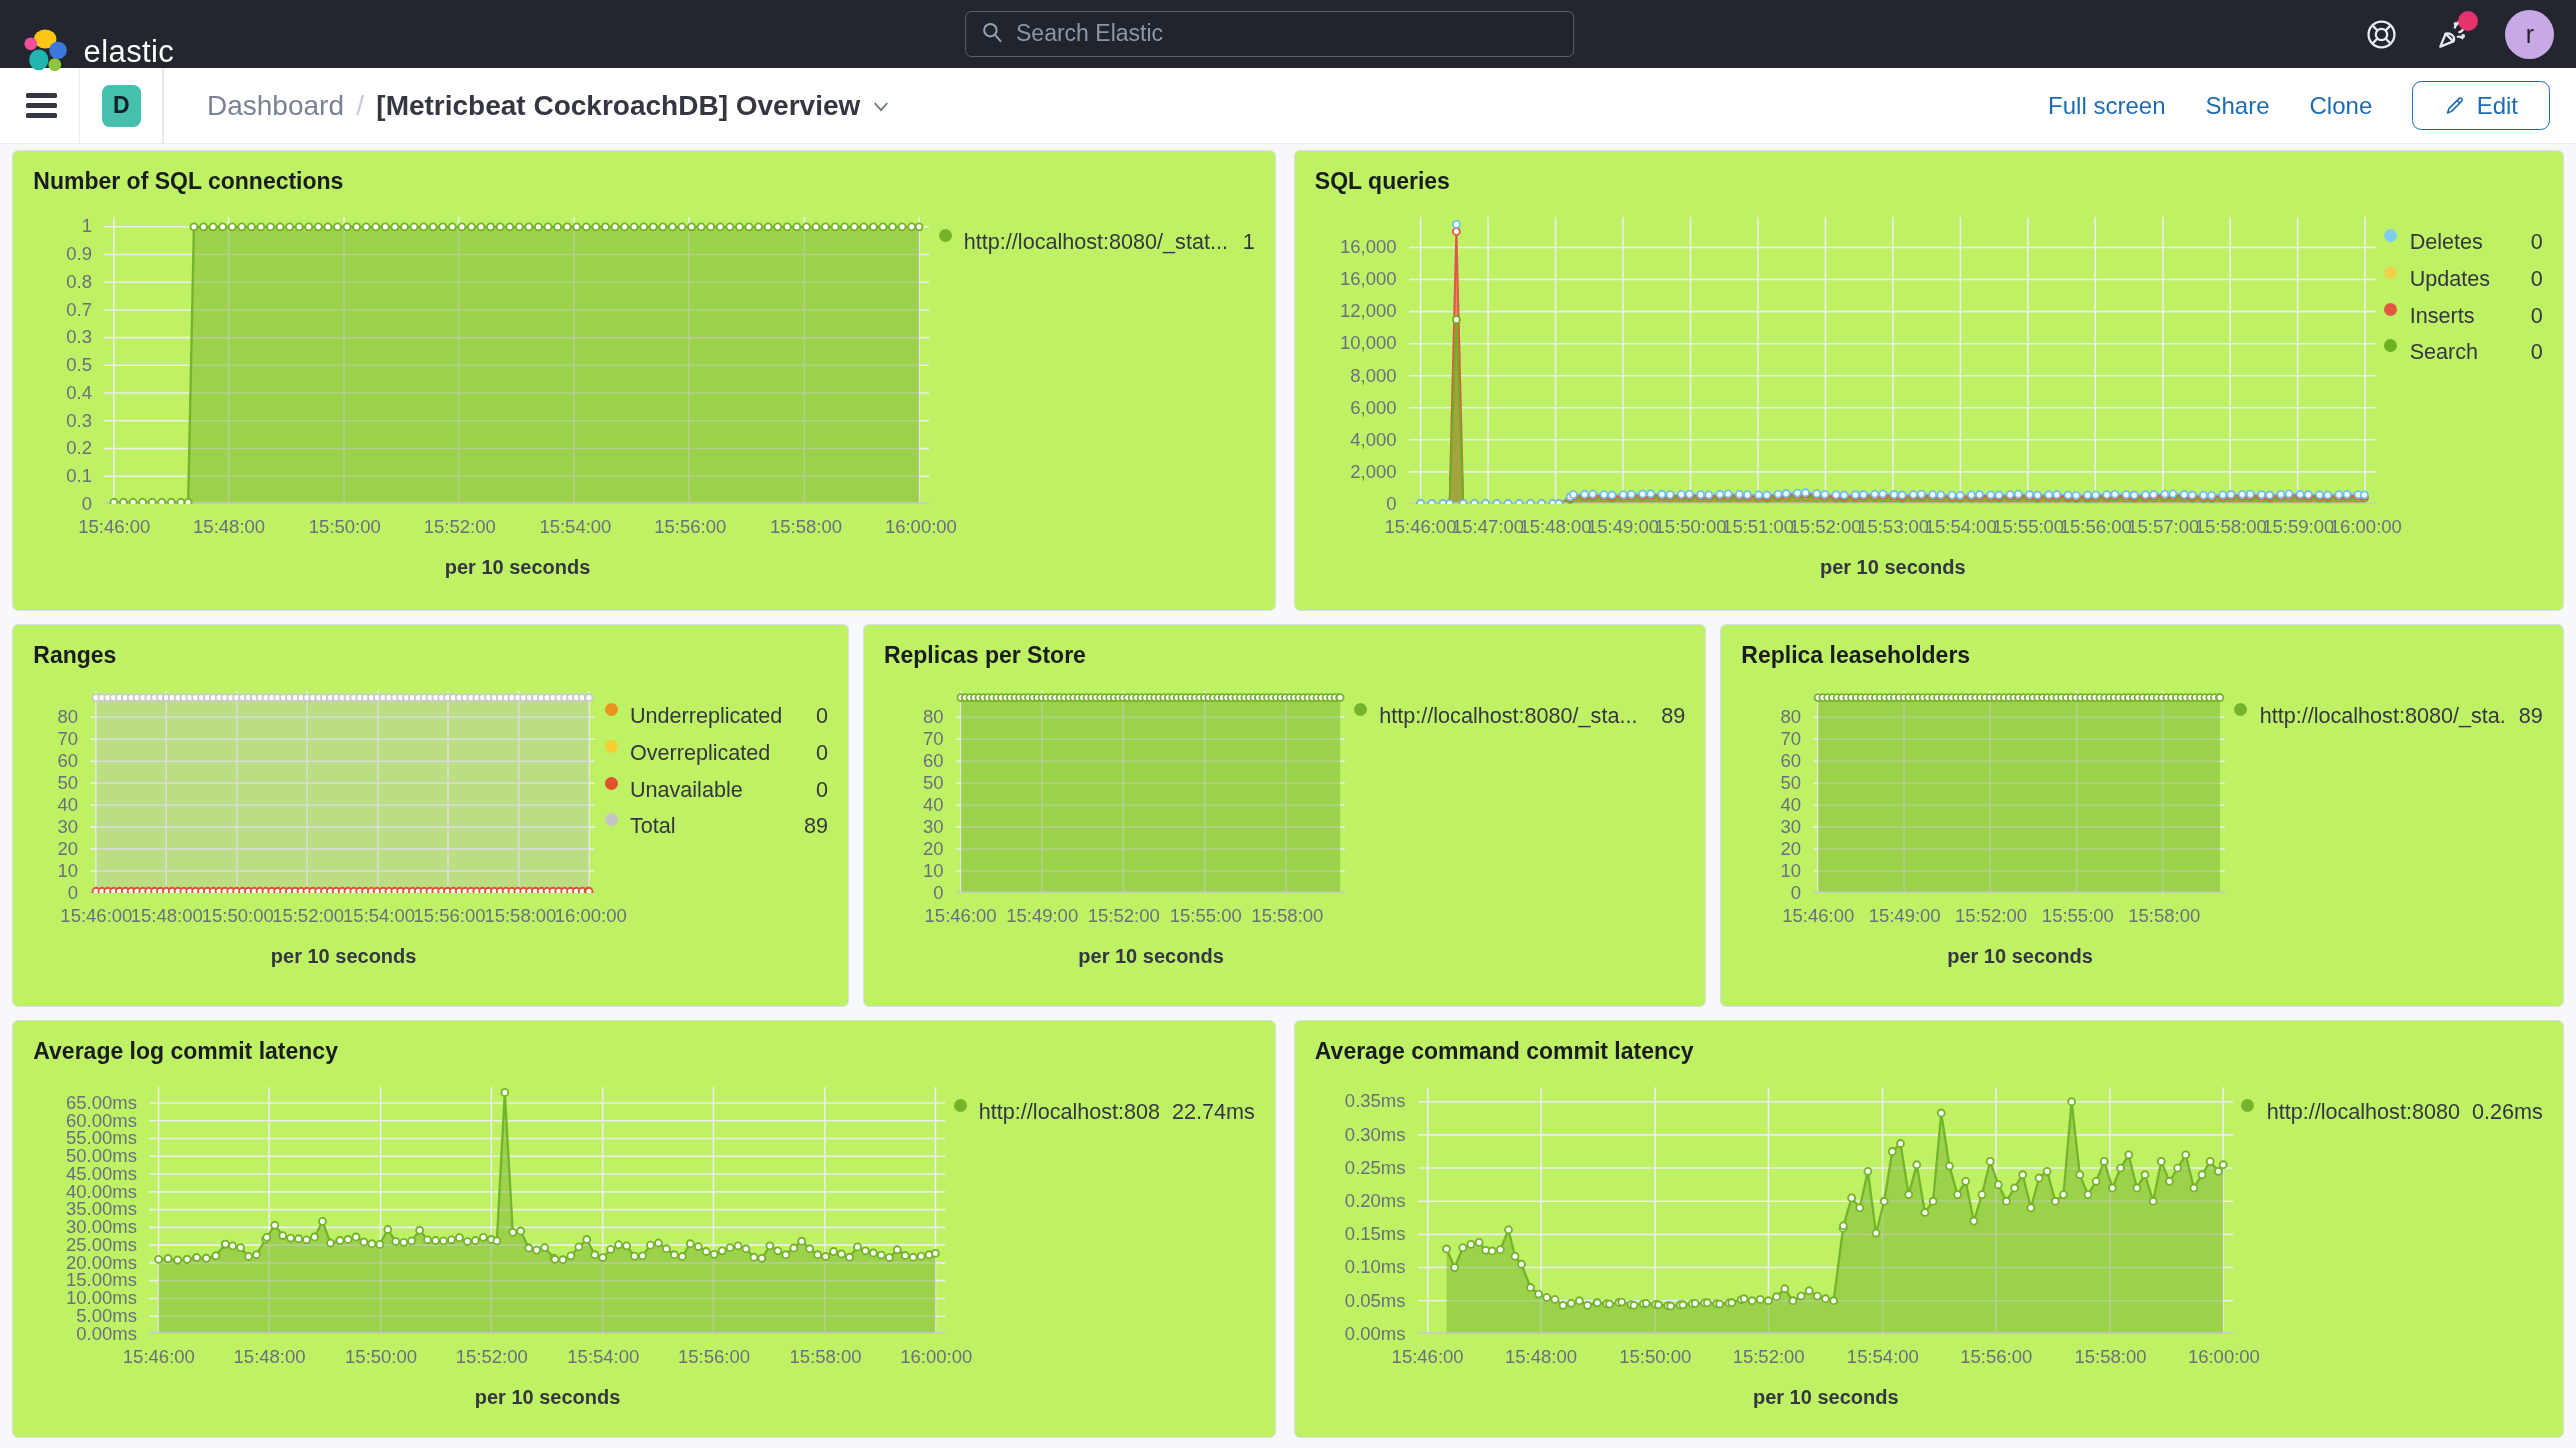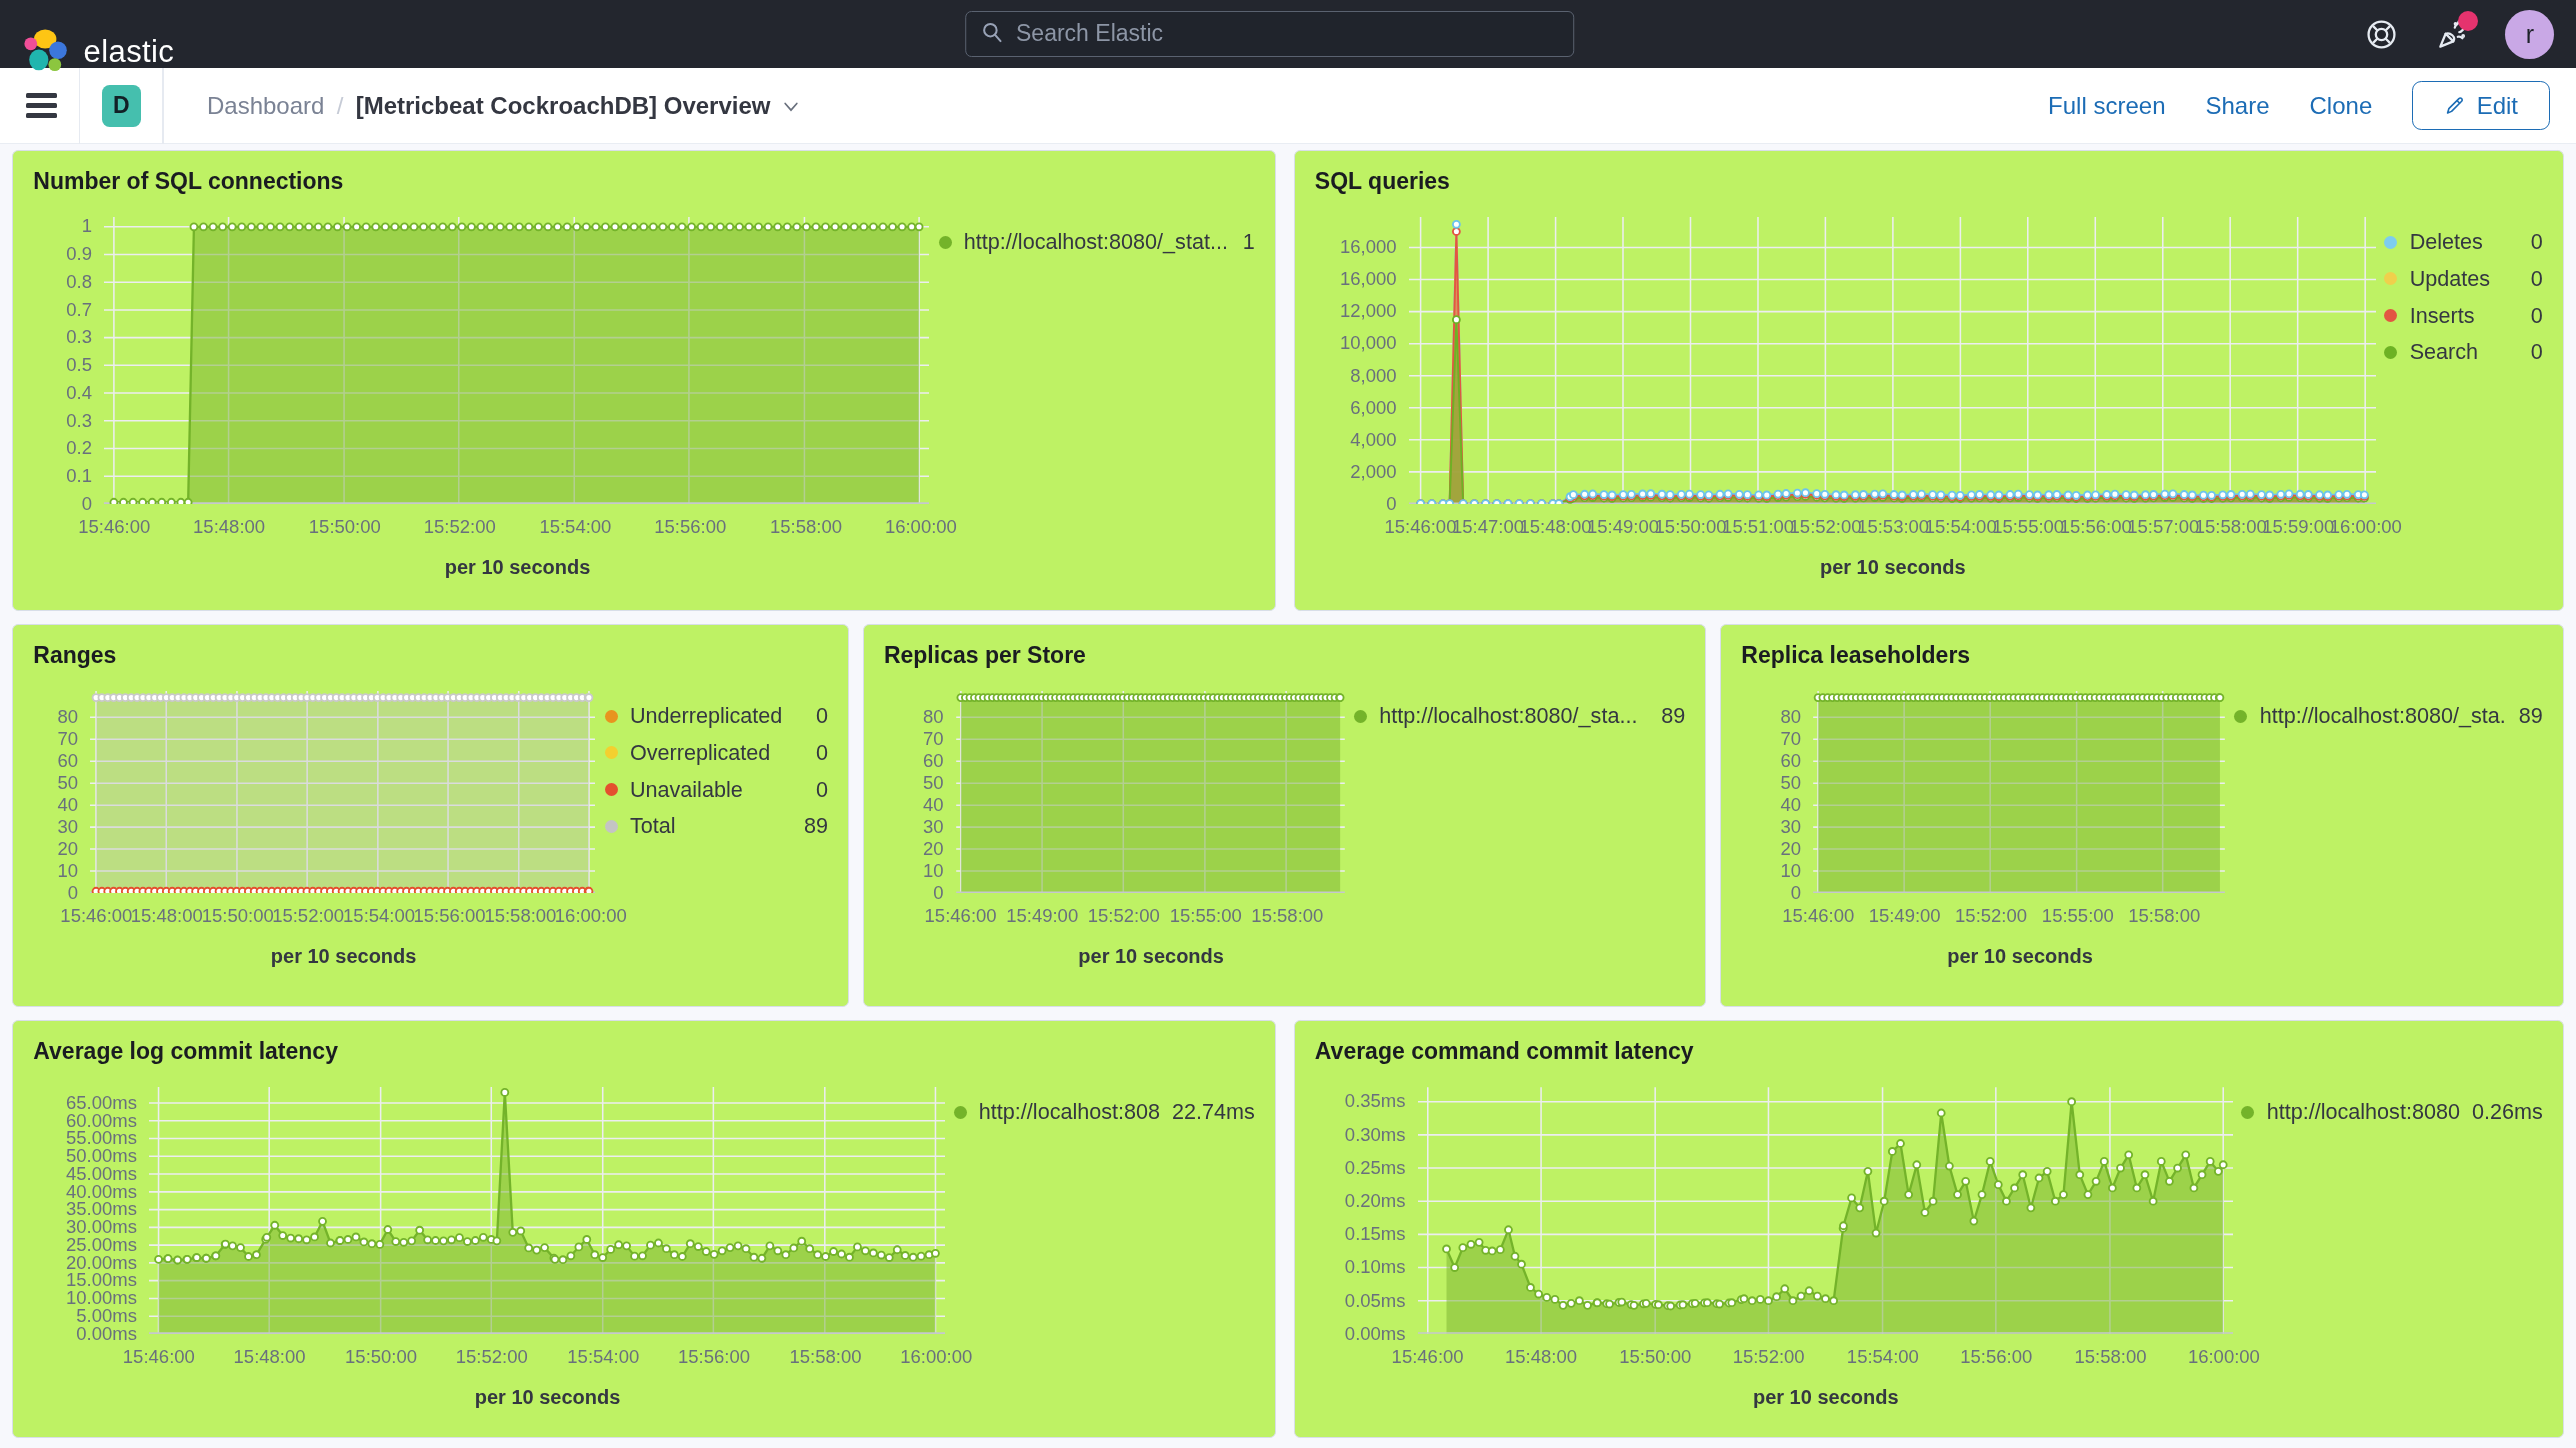--- a/index.html
+++ b/index.html
@@ -17,21 +17,21 @@
   .nav-icon { position:relative; width:37px; height:37px; display:flex; align-items:center; justify-content:center; cursor:pointer; }
   .badge-dot { position:absolute; top:-4.6px; right:-6.2px; width:20px; height:20px; border-radius:50%; background:#E5336E; }
   .avatar { width:49px; height:49px; border-radius:50%; background:#C9A8E6; color:#1E222A; display:flex; align-items:center; justify-content:center; font-size:25px; }
 
   
   .toolbar { height:76px; background:#FFFFFF; display:flex; align-items:center; padding:0 26px; border-bottom:1.5px solid #E9EDF3; }
   .hamburger { width:31px; height:25px; display:flex; flex-direction:column; justify-content:space-between; cursor:pointer; }
   .hamburger span { display:block; height:4.6px; background:#343741; border-radius:1.5px; }
   .vdiv { width:1.5px; height:76px; background:#E6EAF1; margin:0 21.6px; }
   .dash-badge { width:39px; height:42px; border-radius:7.7px; background:#45BFAE; color:#122026; font-weight:700; font-size:23px; display:flex; align-items:center; justify-content:center; }
-  .crumbs { display:flex; align-items:center; gap:12.3px; margin-left:21.6px; font-size:24px; }
+  .crumbs { display:flex; align-items:center; gap:12.3px; margin-left:21.6px; font-size:28px; }
   .crumb-root { color:#7A8294; cursor:pointer; }
   .crumb-sep { color:#C6CBD6; }
   .crumb-title { color:#343741; font-weight:600; display:flex; align-items:center; gap:10.8px; cursor:pointer; }
   .toolbar-actions { margin-left:auto; display:flex; align-items:center; gap:40px; }
   .toolbar-link { color:#1C6CB5; font-size:24px; cursor:pointer; }
   .edit-btn { display:flex; align-items:center; gap:10.8px; color:#1C6CB5; font-size:24px; border:1.5px solid #1C6CB5; border-radius:9.3px; padding:9.3px 31px; background:#fff; cursor:pointer; }
 
   
   .dash { padding:6.2px 12.3px 12.3px; display:flex; flex-direction:column; gap:13px; }
   .row { display:grid; gap:18px; }
@@ -57,21 +57,21 @@
   .g92  .ylabels{width:72px;}  .g148 .ylabels{width:116px;} .g132 .ylabels{width:103px;}
   .g90  .xlabels,.g90  .xaxis-title{margin-left:71px;}
   .g120 .xlabels,.g120 .xaxis-title{margin-left:94px;}
   .g72  .xlabels,.g72  .xaxis-title{margin-left:57px;}
   .g92  .xlabels,.g92  .xaxis-title{margin-left:72px;}
   .g148 .xlabels,.g148 .xaxis-title{margin-left:116px;}
   .g132 .xlabels,.g132 .xaxis-title{margin-left:103px;}
 
   .legend { flex:0 0 auto; padding-top:12.3px; padding-left:7.7px; display:flex; flex-direction:column; gap:10.8px; }
   .lw420{width:324px;} .lw215{width:166px;} .lw300{width:231px;} .lw440{width:339px;} .lw410{width:316px;} .lw400{width:309px;}
-  .legend-item { display:flex; align-items:center; gap:12.3px; font-size:21.6px; color:#343741; cursor:pointer; }
+  .legend-item { display:flex; gap:12.3px; font-size:21.6px; color:#343741; cursor:pointer; }
   .legend-dot { width:13px; height:13px; border-radius:50%; flex:0 0 auto; }
   .legend-label { flex:1; white-space:nowrap; overflow:hidden; }
   .legend-value { white-space:nowrap; text-align:right; }
 </style>
 </head>
 <body>
 
 <header class="topnav">
   <div class="brand">
     <span>

